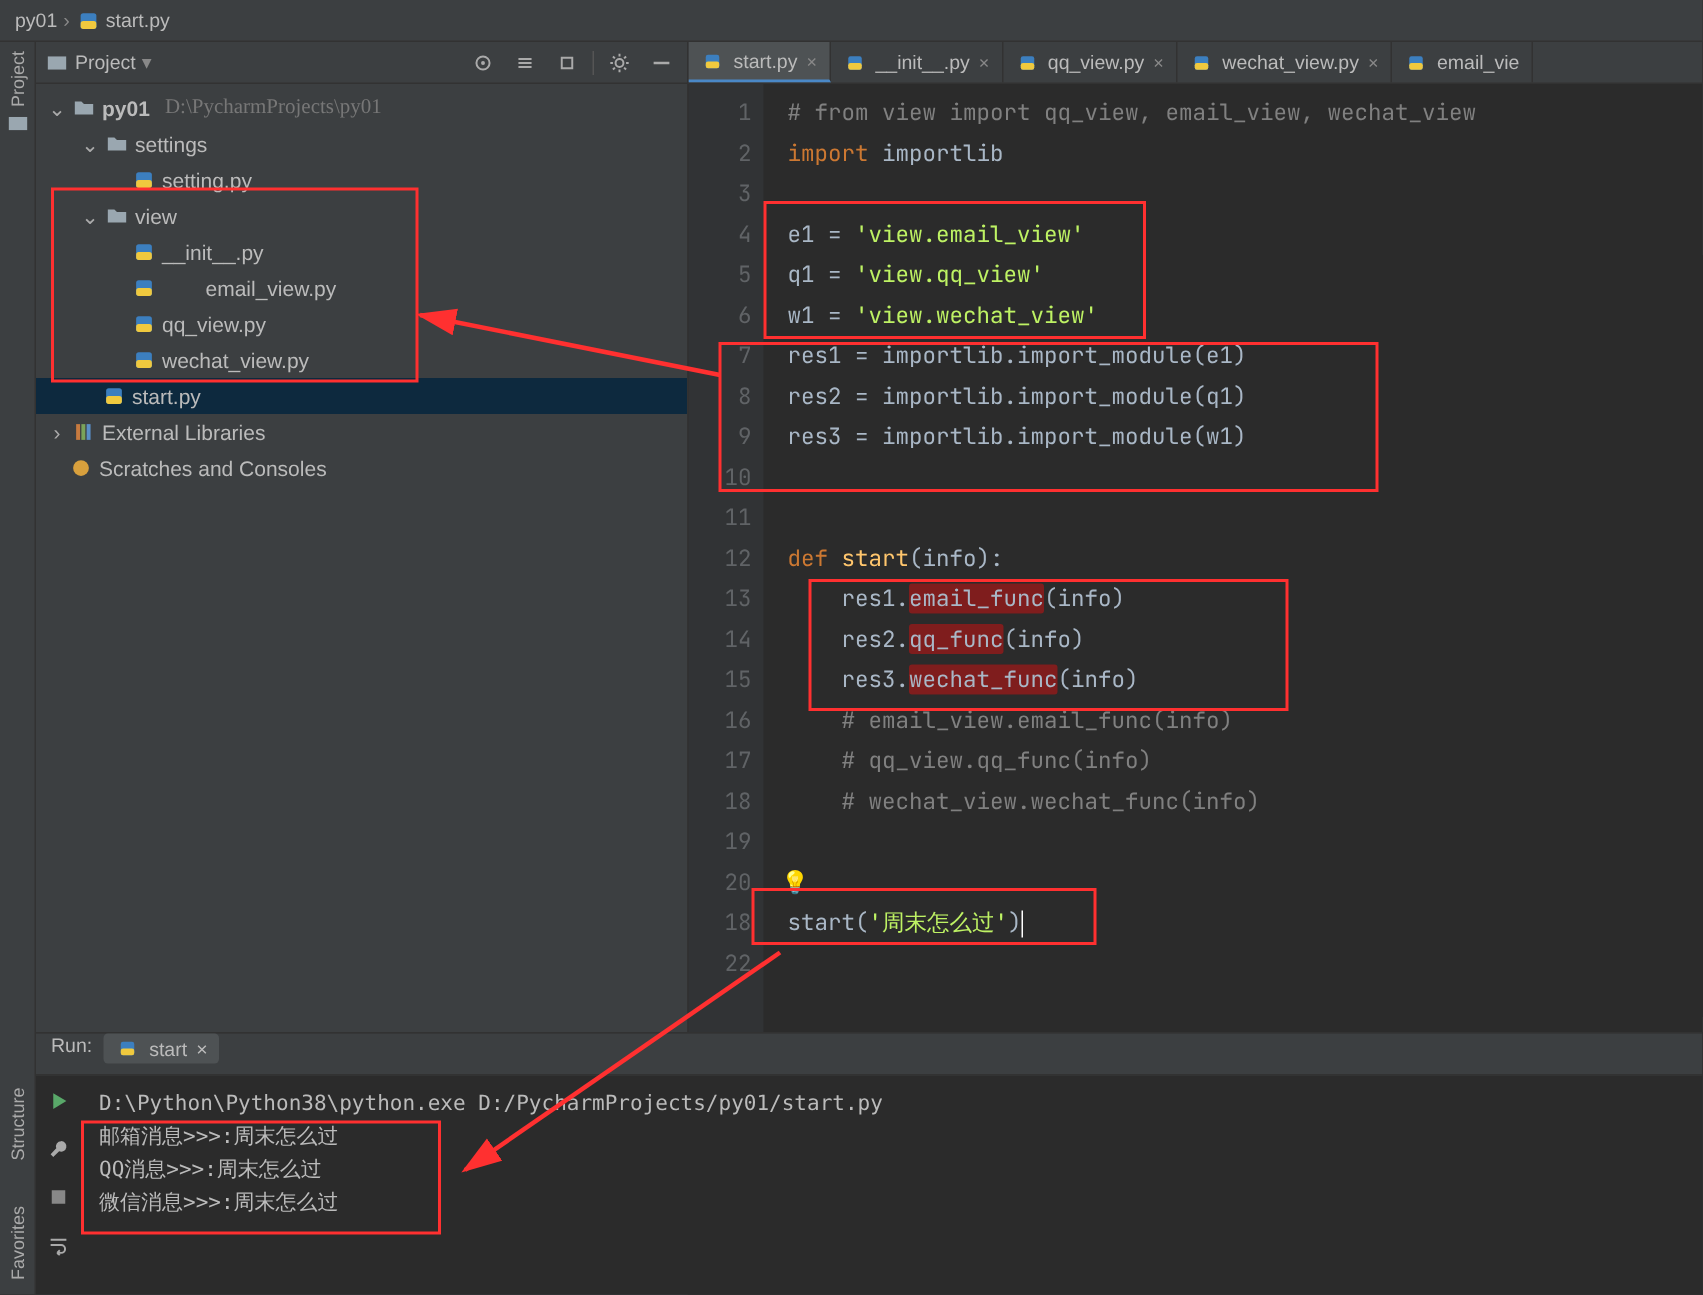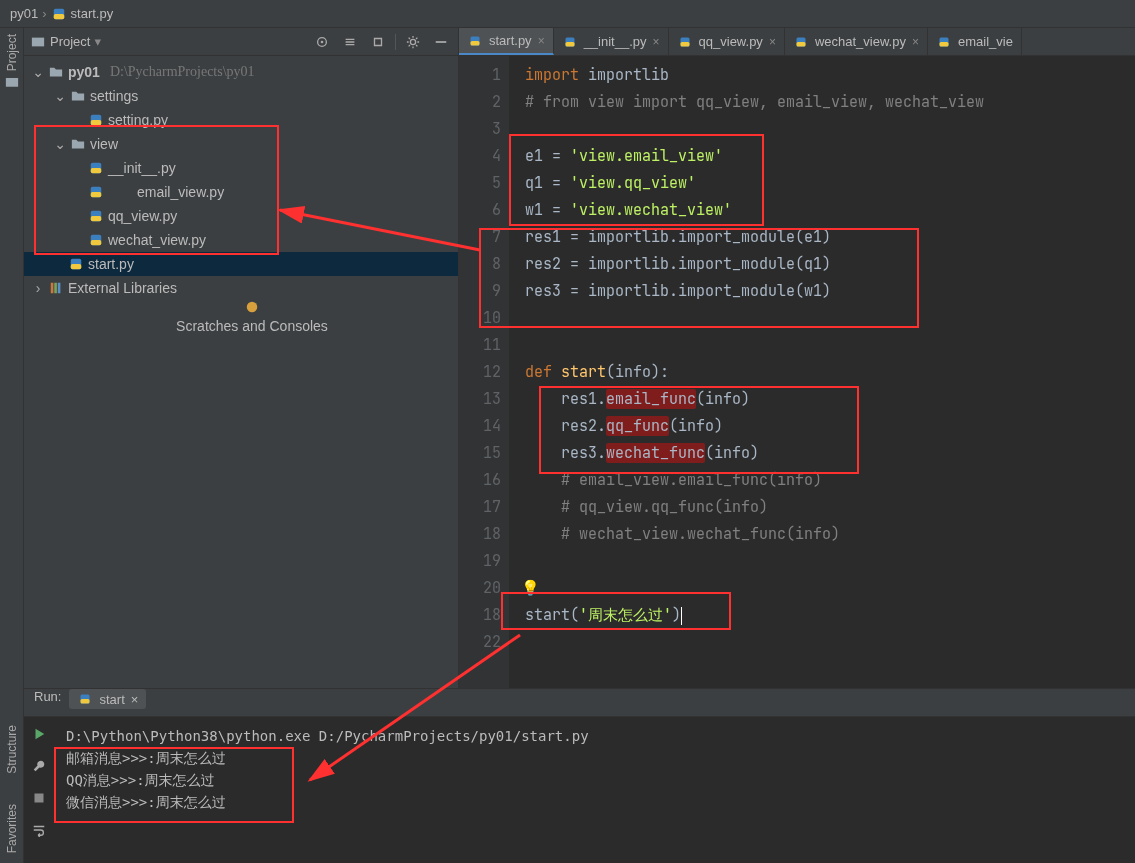--- a/index.html
+++ b/index.html
@@ -336,21 +336,21 @@
         <span class="tw">›</span>
         <span class="ic">
             <svg width="14" height="14" viewBox="0 0 16 16">
               <rect x="2" y="2" width="3" height="12" fill="#c77a3f"></rect>
               <rect x="6" y="2" width="3" height="12" fill="#7aa35a"></rect>
               <rect x="10" y="2" width="3" height="12" fill="#5a8fc7"></rect>
             </svg>
           </span>
         <span>External Libraries</span>
       </div>
-      <div class="tree-row" style="padding-left:22px;flex-direction:column;">
+      <div class="tree-row" style="padding-left:22px;">
         <span class="ic">
             <svg width="14" height="14" viewBox="0 0 16 16">
               <circle cx="8" cy="8" r="6" fill="#d8a03d"></circle>
             </svg>
           </span>
         <span>Scratches and Consoles</span>
       </div>
 
       <div class="highlight-box" style="left:10px;top:69px;width:245px;height:130px;"></div>
     </div>
@@ -428,22 +428,22 @@
           <div>15</div>
         <div>16</div>
           <div>17</div>
           <div>18</div>
         <div>19</div>
           <div>20</div>
           <div>18</div>
         <div>22</div>
       </div>
       <div class="code">
+        <div class="code-line"><span class="c-comment"># from view import qq_view, email_view, wechat_view</span></div>
         <div class="code-line"><span class="c-kw">import</span><span> importlib</span></div>
-        <div class="code-line"><span class="c-comment"># from view import qq_view, email_view, wechat_view</span></div>
         <div class="code-line"></div>
         <div class="code-line"><span>e1 = </span><span class="c-str">'view.email_view'</span></div>
         <div class="code-line"><span>q1 = </span><span class="c-str">'view.qq_view'</span></div>
         <div class="code-line"><span>w1 = </span><span class="c-str">'view.wechat_view'</span></div>
         <div class="code-line"><span>res1 = importlib.import_module(e1)</span></div>
         <div class="code-line"><span>res2 = importlib.import_module(q1)</span></div>
         <div class="code-line"><span>res3 = importlib.import_module(w1)</span></div>
         <div class="code-line"></div>
         <div class="code-line"></div>
         <div class="code-line"><span class="c-kw">def </span><span class="c-fn">start</span><span>(info):</span></div>

